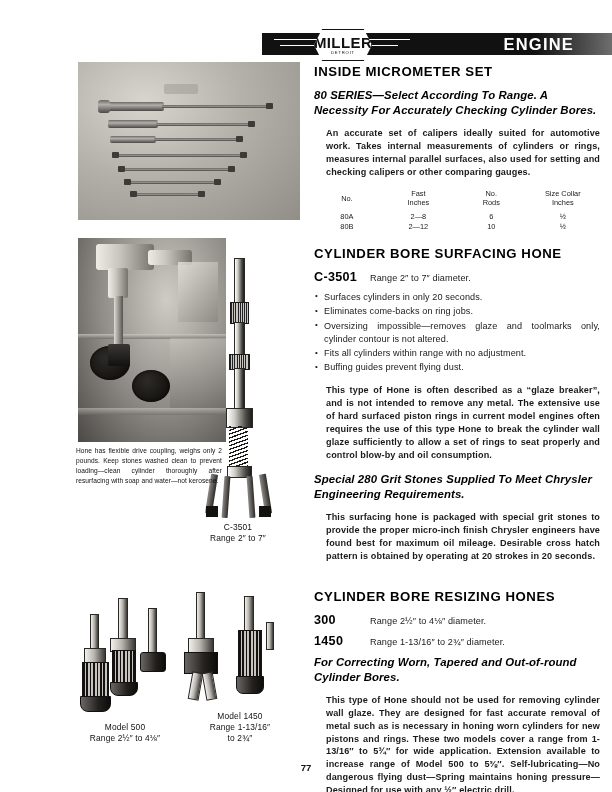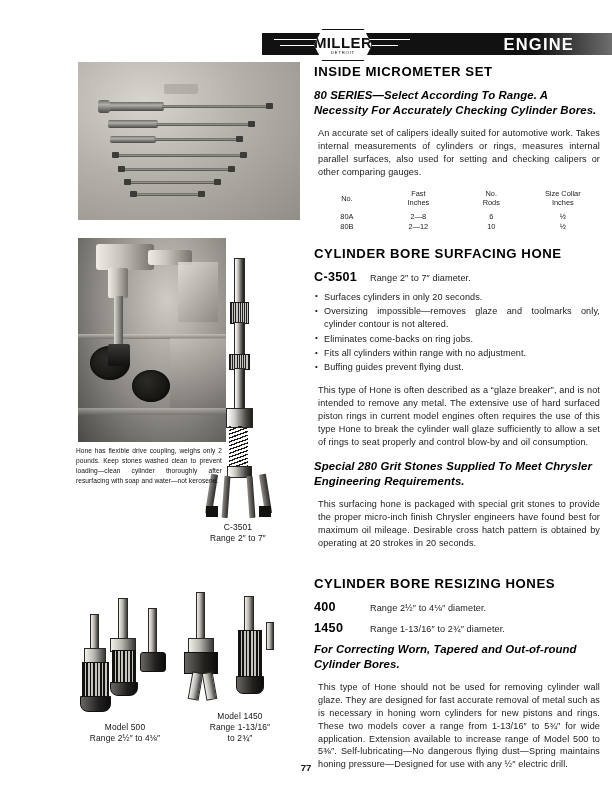--- a/index.html
+++ b/index.html
@@ -125,24 +125,25 @@
     font-size: 11.4px;
     font-weight: bold;
     font-style: italic;
     line-height: 1.32;
     margin: 0 0 9px 0;
     letter-spacing: 0.1px;
   }
   p.body-text {
     font-size: 9.1px;
     line-height: 1.42;
-    margin: 0 0 10px 4px;
+    margin: 0 0 10px 12px;
     text-align: justify;
     letter-spacing: 0.12px;
     color: #1a1a1a;
+    font-weight: bold;
   }
   .model-line {
     display: flex;
     align-items: baseline;
     margin: 0 0 7px 0;
   }
   .model-num {
     font-size: 12.6px;
     font-weight: bold;
     min-width: 56px;
@@ -523,34 +524,34 @@
   </table>
 
   <h2 class="section-title">CYLINDER BORE SURFACING HONE</h2>
   <div class="model-line">
     <span class="model-num">C-3501</span>
     <span class="model-range">Range 2″ to 7″ diameter.</span>
   </div>
 
   <ul class="bullets">
     <li>Surfaces cylinders in only 20 seconds.</li>
+    <li>Eliminates come-backs on ring jobs.</li>
     <li>Oversizing impossible—removes glaze and toolmarks only, cylinder contour is not altered.</li>
-    <li>Eliminates come-backs on ring jobs.</li>
     <li>Fits all cylinders within range with no adjustment.</li>
     <li>Buffing guides prevent flying dust.</li>
   </ul>
 
   <p class="body-text">This type of Hone is often described as a “glaze breaker”, and is not intended to remove any metal.  The extensive use of hard surfaced piston rings in current model engines often requires the use of this type Hone to break the cylinder wall glaze sufficiently to allow a set of rings to seat properly and control blow-by and oil consumption.</p>
 
   <h3 class="sub-bold-italic">Special 280 Grit Stones Supplied To Meet Chrysler Engineering Requirements.</h3>
   <p class="body-text">This surfacing hone is packaged with special grit stones to provide the proper micro-inch finish Chrysler engineers have found best for maximum oil mileage.  Desirable cross hatch pattern is obtained by operating at 20 strokes in 20 seconds.</p>
 
   <h2 class="section-title" style="margin-top:26px;">CYLINDER BORE RESIZING HONES</h2>
   <div class="model-line">
-    <span class="model-num">400</span>
+    <span class="model-num">300</span>
     <span class="model-range">Range 2½″ to 4⅛″ diameter.</span>
   </div>
   <div class="model-line">
     <span class="model-num">1450</span>
     <span class="model-range">Range 1-13/16″ to 2¾″ diameter.</span>
   </div>
   <h3 class="sub-bold-italic">For Correcting Worn, Tapered and Out-of-round Cylinder Bores.</h3>
   <p class="body-text">This type of Hone should not be used for removing cylinder wall glaze.  They are designed for fast accurate removal of metal such as is necessary in honing worn cylinders for new pistons and rings.  These two models cover a range from 1-13/16″ to 5¾″ for wide application.  Extension available to increase range of Model 500 to 5⅜″.  Self-lubricating—No dangerous flying dust—Spring maintains honing pressure—Designed for use with any ½″ electric drill.</p>
 </div>
 

